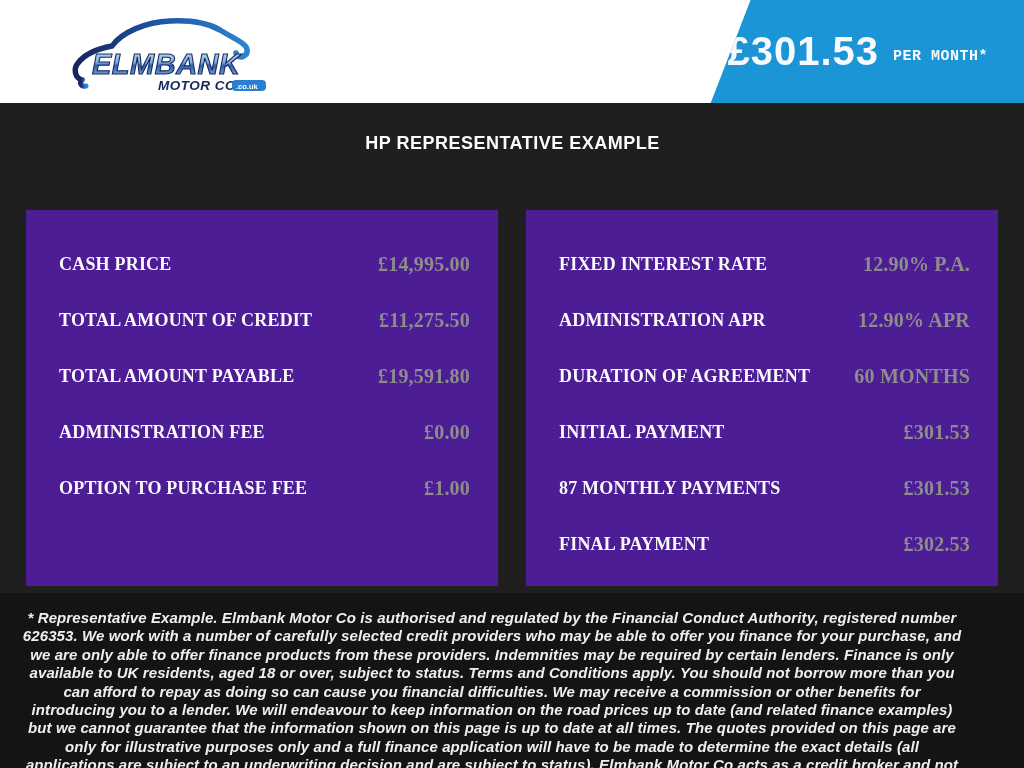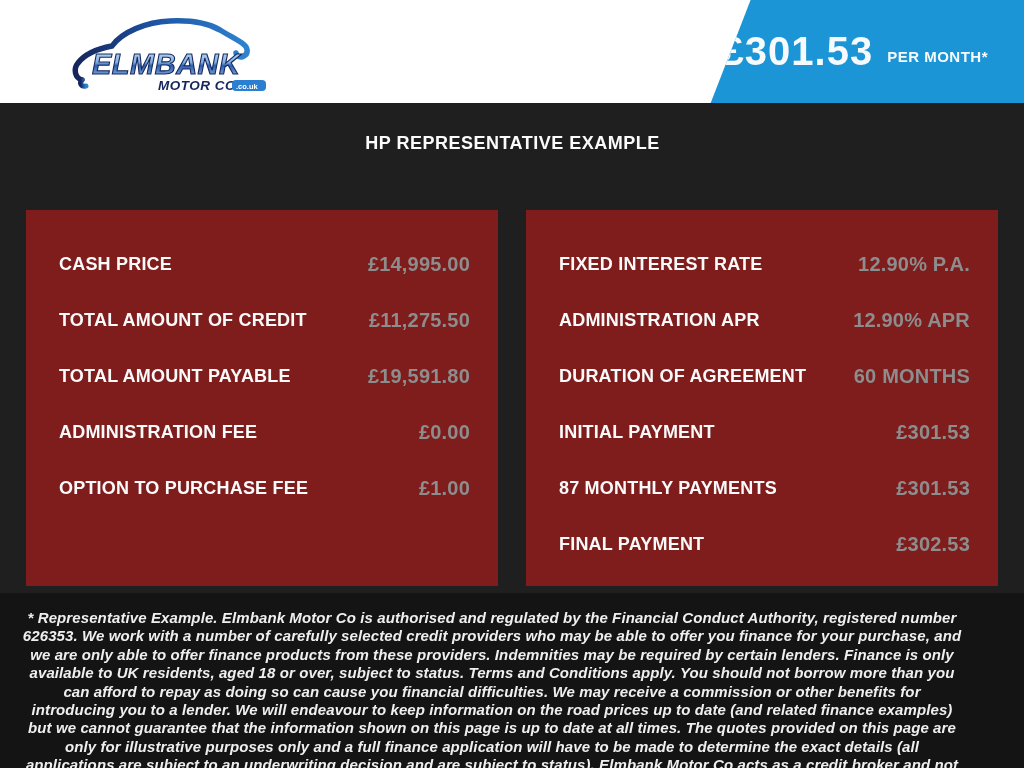--- a/index.html
+++ b/index.html
@@ -47,20 +47,21 @@
     font-size: 40px;
     font-weight: bold;
     letter-spacing: 1px;
   }
   .price-period {
     color: #f6fafd;
     font-size: 15px;
     font-weight: bold;
     letter-spacing: 0.5px;
     margin-top: 10px;
+    font-family: Liberation Mono, monospace;
   }
 
   
   .main {
     position: relative;
     width: 100%;
     height: 490px;
     background: #1f1f1f;
     padding: 30px 26px 0 26px;
   }
@@ -72,22 +73,23 @@
     margin-left: 1px;
   }
   .panels {
     margin-top: 56px;
     display: flex;
     justify-content: space-between;
   }
   .panel {
     width: 472px;
     height: 376px;
-    background: #7f1d1d;
+    background: #4c1d95;
     padding: 26px 28px 16px 33px;
+    font-family: Liberation Serif, serif;
   }
   .row {
     height: 56px;
     display: flex;
     align-items: center;
     justify-content: space-between;
   }
   .row .lbl {
     color: #fafafa;
     font-size: 18px;

